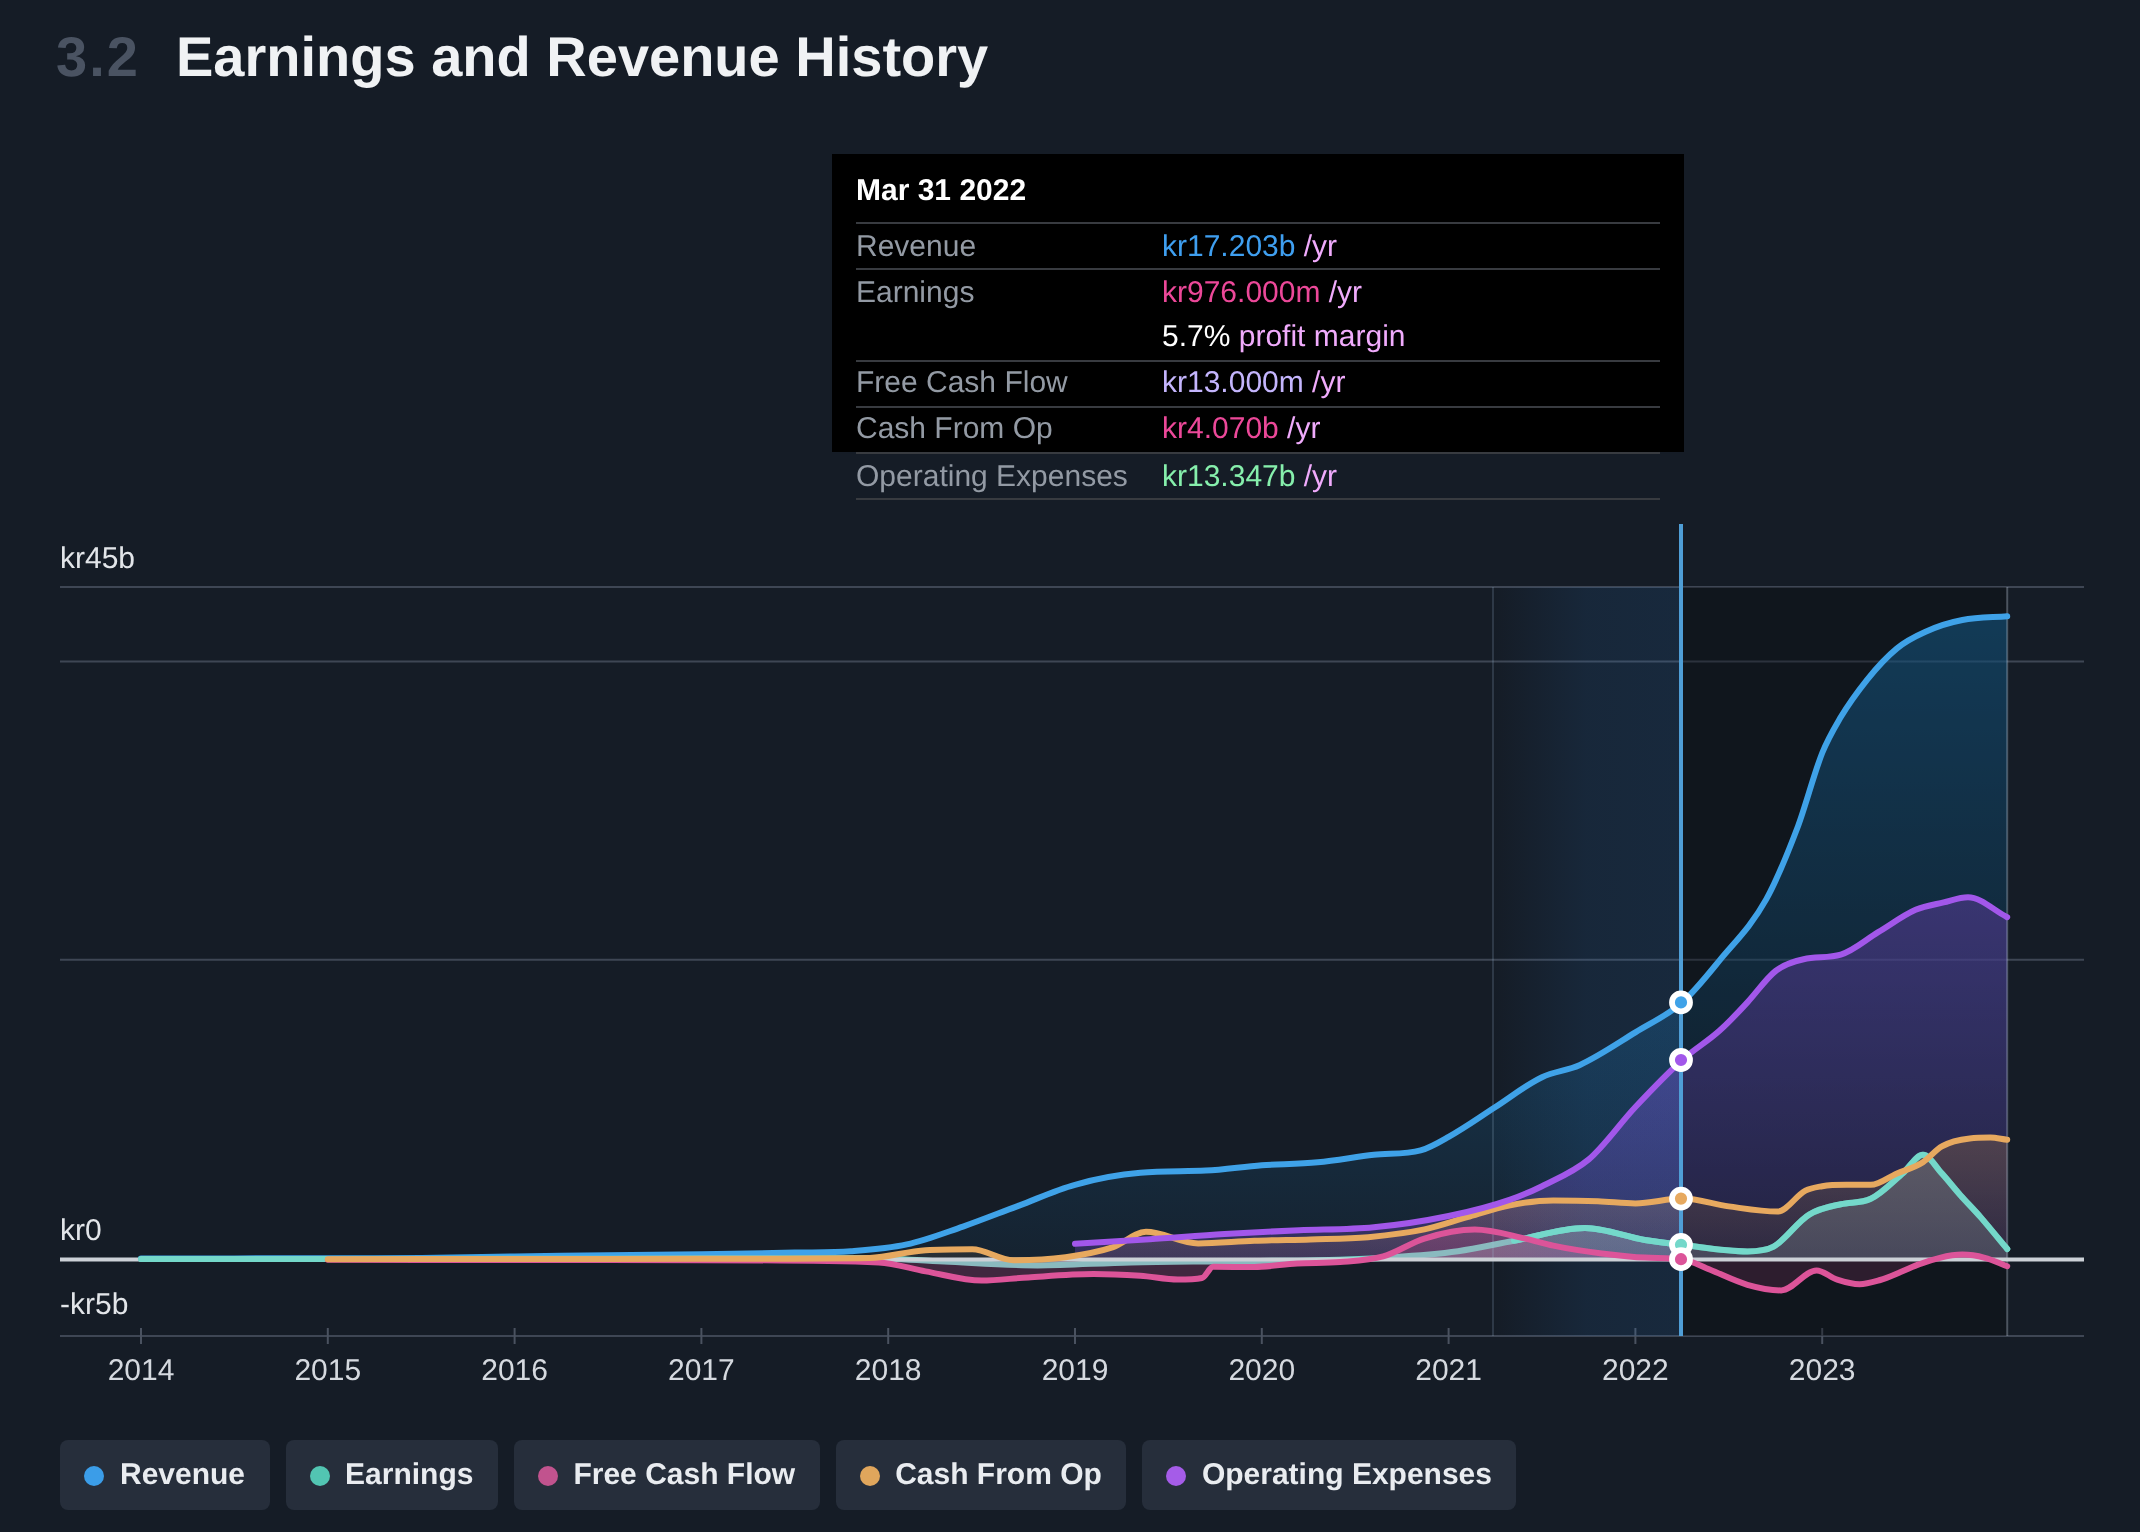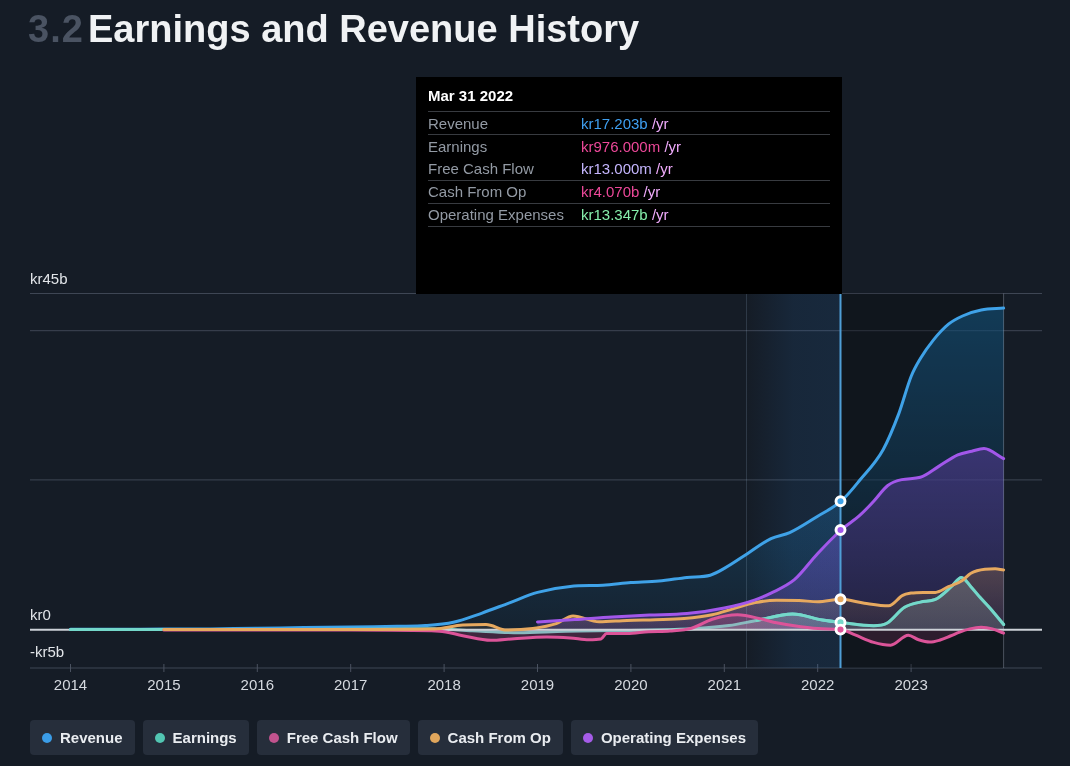--- a/index.html
+++ b/index.html
@@ -1,18 +1,18 @@
 <!DOCTYPE html>
 <html><head><meta charset="utf-8"><title>Earnings and Revenue History</title>
 <style>
 html,body{margin:0;padding:0;width:1070px;height:766px;background:#151c26;overflow:hidden}
 body{font-family:"Liberation Sans",sans-serif;position:relative}
-.title{position:absolute;left:88px;top:13px;font-size:38px;line-height:32px;font-weight:bold;color:#f0f2f4}
+.title{position:absolute;left:88px;top:13px;font-size:28px;line-height:32px;font-weight:bold;color:#f0f2f4}
 .title .num{position:absolute;left:-60px;color:#4a5362;letter-spacing:1px}
-.tip{position:absolute;left:416px;top:77px;width:426px;height:217px;background:#000;box-sizing:border-box;padding:0 12px;font-size:15px}
+.tip{position:absolute;left:416px;top:77px;width:426px;height:149px;background:#000;box-sizing:border-box;padding:0 12px;font-size:15px}
 .tip .tt{height:34px;line-height:37px;color:#fff;font-weight:bold;border-bottom:1px solid #383b40}
 .tr{height:22.2px;display:flex;align-items:center;border-bottom:1px solid #383b40}
 .tr.nb{border-bottom:none}
 .tr .lb{width:153px;color:#939aa4;flex:none}
 .tr .yr{color:#f0abfc}
 .tr b{font-weight:normal}
 .legend{position:absolute;left:30px;top:720px;display:flex;gap:8px}
 .chip{height:35px;background:#262e3b;border-radius:4px;display:flex;align-items:center;padding:0 12px;color:#e9ecf0;font-size:15px;font-weight:bold}
 .chip .d{width:10px;height:10px;border-radius:50%;margin-right:8px}
 </style></head>
@@ -97,20 +97,24 @@
   <div class="tt">Mar 31 2022</div>
   <div class="tr">
       <span class="lb">Revenue</span>
       <span><b style="color:#3f9ff0">kr17.203b</b> <span class="yr">/yr</span></span>
     </div>
   <div class="tr nb">
       <span class="lb">Earnings</span>
       <span><b style="color:#ec4899">kr976.000m</b> <span class="yr">/yr</span></span>
     </div>
   <div class="tr">
+      <span class="lb"></span>
+      <span><b style="color:#fff">5.7%</b> <span class="yr">profit margin</span></span>
+    </div>
+  <div class="tr">
       <span class="lb">Free Cash Flow</span>
       <span><b style="color:#c4b5fd">kr13.000m</b> <span class="yr">/yr</span></span>
     </div>
   <div class="tr">
       <span class="lb">Cash From Op</span>
       <span><b style="color:#ec4899">kr4.070b</b> <span class="yr">/yr</span></span>
     </div>
   <div class="tr">
       <span class="lb">Operating Expenses</span>
       <span><b style="color:#86efac">kr13.347b</b> <span class="yr">/yr</span></span>

